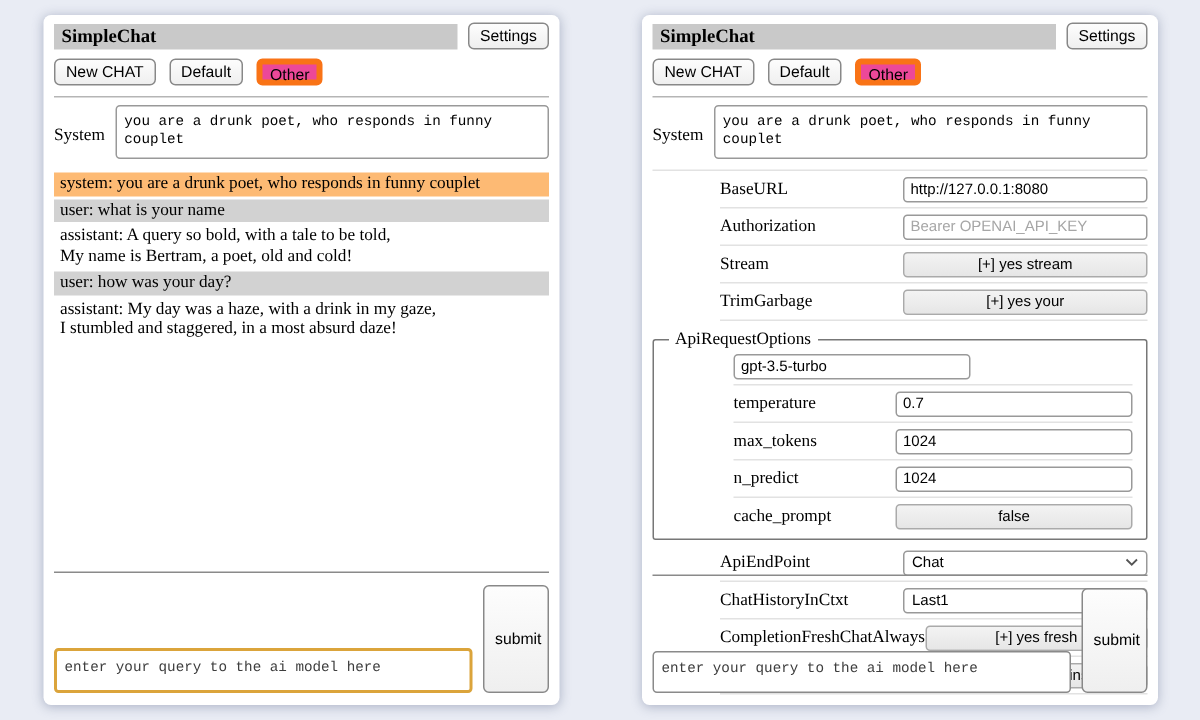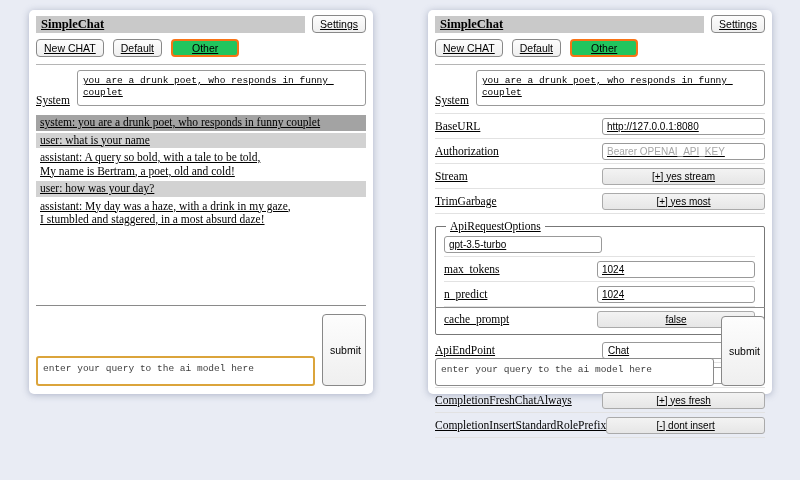--- a/index.html
+++ b/index.html
@@ -2,68 +2,67 @@
 <html><head>
 <meta charset="utf-8">
 <style>
   html,body{margin:0;padding:0;}
   body{
     width:800px;height:480px;position:relative;overflow:hidden;
     background:#e9ecf4;
     font-family:"Liberation Serif", serif;
   }
   .panel{
-    position:absolute;top:10px;width:344px;height:384px;box-sizing:border-box;
+    position:absolute;top:10px;width:344px;height:460px;box-sizing:border-box;
     background:#ffffff;border-radius:5px;
     box-shadow:0 1px 7px rgba(100,110,145,.45);
     padding:5px 7px;
-    text-decoration:underline;
   }
   #left-panel{left:29px;}
   #right-panel{left:428px;}
 
   .titlebar-row{display:flex;align-items:center;gap:7px;}
   .titlebar{
     flex:1;background:#c9c9c9;height:17px;line-height:17px;
     font-weight:bold;font-size:12.5px;padding-left:5px;color:#000;
   }
   .btn{
     font-family:"Liberation Sans", sans-serif;font-size:10.5px;color:#000;
     background:linear-gradient(#fdfdfd,#efefef);
     border:1px solid #888;border-radius:4px;height:18px;padding:0 7px;
     box-sizing:border-box;line-height:15px;
   }
   .tabs{display:flex;gap:9px;margin-top:6px;align-items:center;}
   .tab{height:18px;}
   .tab.selected{
-    background:#22c55e;border:2px solid #f97316;padding:0 19px;border-radius:4px;
+    background:#ec4899;border:4px solid #f97316;padding:0 5px;border-radius:4px;
   }
   .sep{border:none;border-top:1px solid #b5b5b5;margin:7px 0 0 0;}
 
-  .system-row{display:flex;gap:7px;margin-top:5px;align-items:flex-end;}
+  .system-row{display:flex;gap:7px;margin-top:5px;align-items:center;}
   .label-serif{font-size:11.5px;color:#000;}
   .system-row .label-serif{padding-top:3px;}
   .system-ta{
     flex:1;height:26px;resize:none;box-sizing:content-box;
     font-family:"Liberation Mono", monospace;font-size:9.5px;line-height:12px;
     border:1px solid #999;border-radius:3px;padding:4px 5px;color:#000;outline:none;
   }
   .rp .system-row{border-bottom:1px solid #e2e2e2;padding-bottom:7px;}
 
   .messages{margin-top:9px;}
   .msg{
     font-size:11.5px;line-height:13.5px;padding:1px 4px;margin-bottom:2px;
     white-space:pre-line;color:#000;
   }
-  .msg.system{background:#a3a3a3;}
+  .msg.system{background:#fdba74;}
   .msg.user{background:#d2d2d2;}
 
   .srow{
     display:flex;align-items:center;border-bottom:1px solid #e2e2e2;
-    padding:3px 0;min-height:18px;
+    padding:3px 0;min-height:18px;margin-left:45px;
   }
   .srow .slabel{flex:1;font-size:11.5px;color:#000;}
   .control{
     width:163px;box-sizing:border-box;
     font-family:"Liberation Sans", sans-serif;font-size:10px;color:#000;
   }
   input.control{height:17px;border:1px solid #999;border-radius:3px;padding:0 4px;outline:none;}
   input.control::placeholder{color:#a6a6a6;}
   button.control{
     height:17px;background:linear-gradient(#f3f3f3,#e6e6e6);
@@ -164,28 +163,32 @@
     <input class="control" placeholder="Bearer OPENAI_API_KEY" style="">
   </div>
 
   <div class="srow">
     <span class="slabel">Stream</span>
     <button class="control">[+] yes stream</button>
   </div>
 
   <div class="srow">
     <span class="slabel">TrimGarbage</span>
-    <button class="control">[+] yes most</button>
+    <button class="control">[+] yes your</button>
   </div>
 
   <fieldset class="aro">
     <legend>ApiRequestOptions</legend>
 
     <div class="srow">
       <input class="control" value="gpt-3.5-turbo" style="">
+    </div>
+    <div class="srow">
+      <span class="slabel">temperature</span>
+      <input class="control" value="0.7" style="">
     </div>
     <div class="srow">
       <span class="slabel">max_tokens</span>
       <input class="control" value="1024" style="">
     </div>
     <div class="srow">
       <span class="slabel">n_predict</span>
       <input class="control" value="1024" style="">
     </div>
     <div class="srow">

